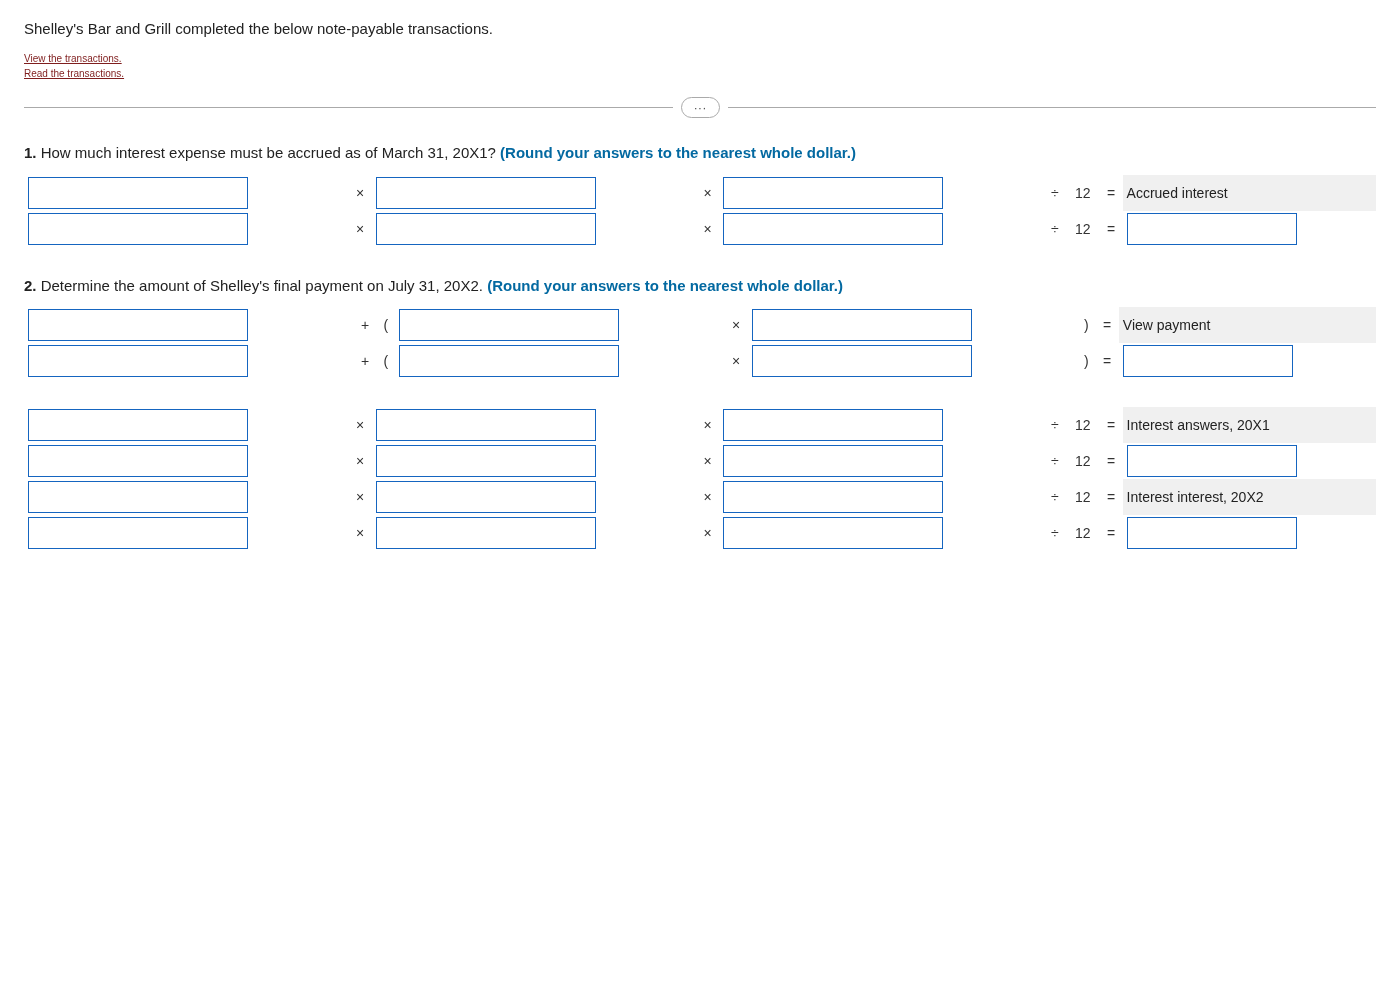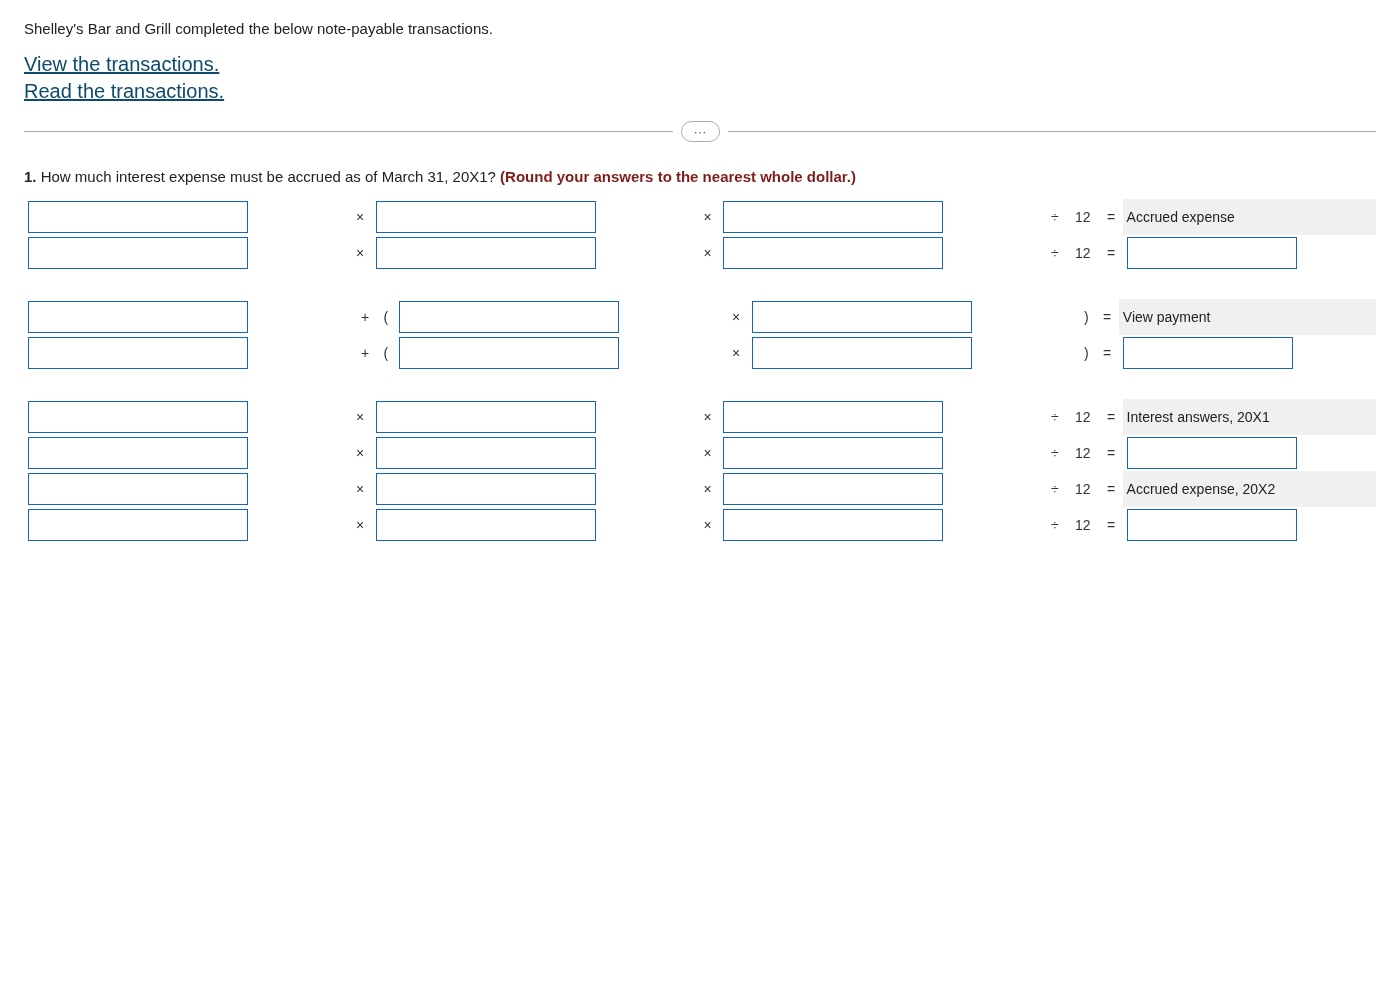--- a/index.html
+++ b/index.html
@@ -9,26 +9,26 @@
       color: #222;
       background: #fff;
       padding: 20px 24px;
       max-width: 1400px;
     }
     .intro-text {
       margin-bottom: 16px;
       font-size: 15px;
     }
     .link {
-      color: #0c4a6e;
+      color: #7f1d1d;
       text-decoration: underline;
       cursor: pointer;
       display: block;
       margin-bottom: 4px;
-      font-size: 20px;
+      font-size: 10px;
     }
     .divider-row {
       display: flex;
       align-items: center;
       margin: 18px 0 24px 0;
     }
     .divider-line {
       flex: 1;
       border-top: 1px solid #aaa;
     }
@@ -47,21 +47,21 @@
     }
     .question-label {
       margin-bottom: 10px;
       font-size: 15px;
       line-height: 1.5;
     }
     .question-label strong {
       font-weight: bold;
     }
     .green-bold {
-      color: #7f1d1d;
+      color: #0369a1;
       font-weight: bold;
     }
     .formula-table {
       border-collapse: collapse;
       margin-bottom: 4px;
       width: 100%;
     }
     .formula-table td {
       padding: 2px 4px;
       white-space: nowrap;
@@ -129,21 +129,21 @@
       <td class="input-cell">
         <input type="text" style="">
       </td>
       <td class="op-cell">×</td>
       <td class="input-cell">
         <input type="text" style="">
       </td>
       <td class="op-cell">÷</td>
       <td class="op-cell">12</td>
       <td class="op-cell">=</td>
-      <td class="shaded-label">Accrued expense</td>
+      <td class="shaded-label">Accrued interest</td>
     </tr>
     <tr>
       <td class="input-cell">
         <input type="text" style="">
       </td>
       <td class="op-cell">×</td>
       <td class="input-cell">
         <input type="text" style="">
       </td>
       <td class="op-cell">×</td>
@@ -155,20 +155,25 @@
       <td class="op-cell">=</td>
       <td class="result-cell">
         <input type="text" style="">
       </td>
     </tr>
   </tbody>
     </table>
 </div>
 
 <div class="question-block">
+  <p class="question-label">
+    <strong>2.</strong>
+    <span>Determine the amount of Shelley's final payment on July 31, 20X2.</span>
+    <span class="green-bold">(Round your answers to the nearest whole dollar.)</span>
+  </p>
 
   <table class="formula-table">
     <tbody>
         <tr>
       <td class="input-cell">
         <input type="text" style="">
       </td>
       <td class="op-cell">+</td>
       <td class="op-cell">(</td>
       <td class="input-cell">
@@ -256,21 +261,21 @@
       <td class="input-cell">
         <input type="text" style="">
       </td>
       <td class="op-cell">×</td>
       <td class="input-cell">
         <input type="text" style="">
       </td>
       <td class="op-cell">÷</td>
       <td class="op-cell">12</td>
       <td class="op-cell">=</td>
-      <td class="shaded-label">Accrued expense, 20X2</td>
+      <td class="shaded-label">Interest interest, 20X2</td>
     </tr>
 
     <tr>
       <td class="input-cell">
         <input type="text" style="">
       </td>
       <td class="op-cell">×</td>
       <td class="input-cell">
         <input type="text" style="">
       </td>

